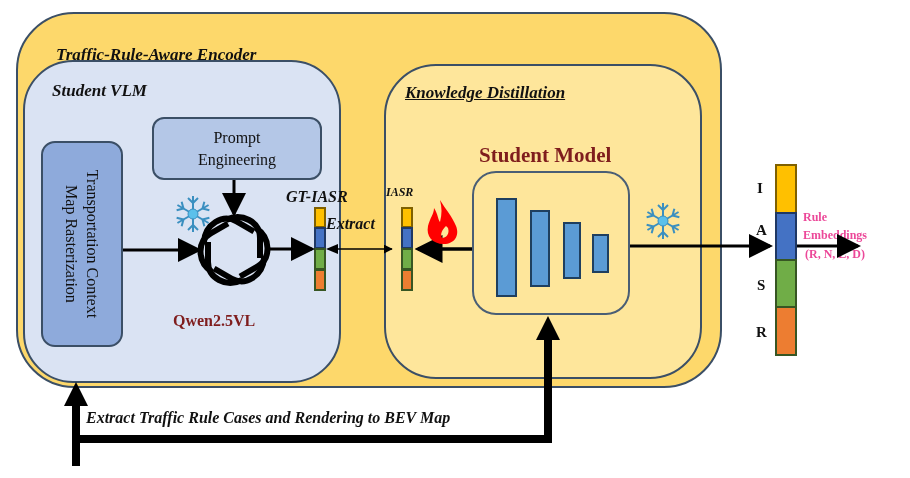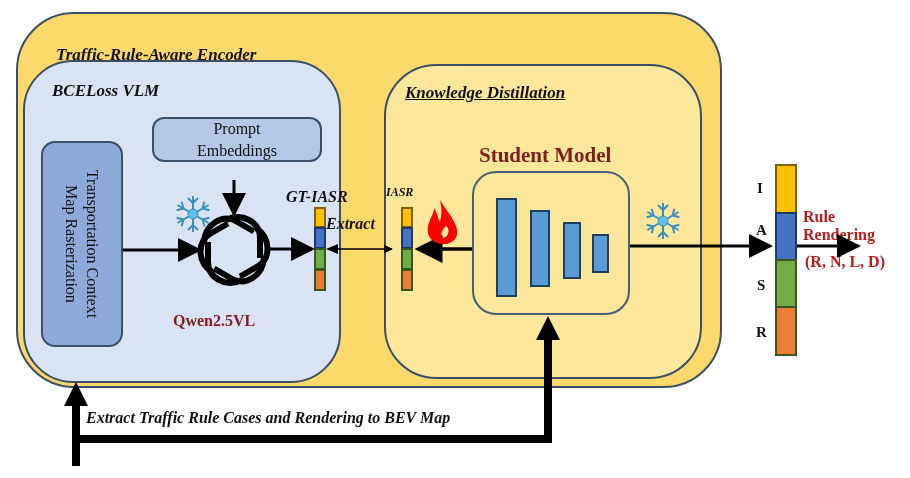--- a/index.html
+++ b/index.html
@@ -2,47 +2,47 @@
 <html><head>
   <meta charset="utf-8">
   <style>
     html, body { margin: 0; padding: 0; background: #ffffff; }
     body { width: 910px; height: 478px; position: relative; overflow: hidden; font-family: "Liberation Serif", serif; }
     .abs { position: absolute; }
     .encoder { left: 16px; top: 12px; width: 706px; height: 376px; background: #fdd86b; border: 2px solid #3b4f66; border-radius: 58px; box-sizing: border-box; }
     .teacher { left: 23px; top: 60px; width: 318px; height: 323px; background: #dae3f3; border: 2px solid #3b4f66; border-radius: 50px; box-sizing: border-box; }
     .kd { left: 384px; top: 64px; width: 318px; height: 315px; background: #fee69b; border: 2px solid #3b4f66; border-radius: 52px; box-sizing: border-box; }
     .label-italic { font-style: italic; font-weight: bold; color: #111; font-size: 17px; white-space: nowrap; }
-    .prompt { left: 152px; top: 117px; width: 170px; height: 45px; background: #b4c7e7; border: 2px solid #3b4f66; border-radius: 12px; box-sizing: border-box; display: flex; flex-direction: column; align-items: center; justify-content: center; font-size: 16px; color: #111; line-height: 22px; }
+    .prompt { left: 152px; top: 117px; width: 170px; height: 63px; background: #b4c7e7; border: 2px solid #3b4f66; border-radius: 12px; box-sizing: border-box; display: flex; flex-direction: column; align-items: center; justify-content: center; font-size: 16px; color: #111; line-height: 22px; }
     .raster { left: 41px; top: 141px; width: 82px; height: 206px; background: #8eaadb; border: 2px solid #3b4f66; border-radius: 14px; box-sizing: border-box; }
     .raster-text { position: absolute; left: 50%; top: 50%; transform: translate(-50%, -50%) rotate(90deg); white-space: nowrap; font-size: 16px; color: #111; line-height: 21px; text-align: center; }
     .student-box { left: 472px; top: 171px; width: 158px; height: 144px; border: 2px solid #4a5e75; border-radius: 24px; box-sizing: border-box; }
     .bold-title { font-weight: bold; color: #7f1d1d; white-space: nowrap; }
     .seg { position: absolute; left: 0; width: 100%; box-sizing: border-box; border: 2px solid #3b4a2a; }
     .vec-small { width: 12px; }
     .layer { position: absolute; background: #5b9bd5; border: 2px solid #1f3f5f; box-sizing: border-box; }
     .rule-letter { font-weight: bold; font-size: 15px; color: #111; }
-    .emb-text { font-weight: bold; font-size: 16px; color: #b91c1c; line-height: 18px; white-space: nowrap; }
+    .emb-text { font-weight: bold; font-size: 12px; color: #ec4899; line-height: 18px; white-space: nowrap; }
     svg.overlay { position: absolute; left: 0; top: 0; }
   </style>
 </head>
 <body>
 
 <div class="abs encoder"></div>
 <div class="abs label-italic" style="left:56px; top:29px;margin-top:16px;">Traffic-Rule-Aware Encoder</div>
 
 <div class="abs teacher"></div>
-<div class="abs label-italic" style="left:52px; top:81px;">BCELoss VLM</div>
+<div class="abs label-italic" style="left:52px; top:81px;">Student VLM</div>
 
 <div class="abs kd"></div>
 <div class="abs label-italic" style="left:405px; top:83px;text-decoration:underline;">Knowledge Distillation</div>
 
 <div class="abs prompt">
   <span>Prompt</span>
-  <span>Embeddings</span>
+  <span>Engineering</span>
 </div>
 
 <div class="abs raster">
   <div class="raster-text">
     <div>Transportation Context</div>
     <div>Map Rasterization</div>
   </div>
 </div>
 
 <div class="abs bold-title" style="left:173px; top:312px; font-size:16px;">Qwen2.5VL</div>
@@ -81,23 +81,23 @@
   <div class="seg" style="top:95px; height:49px; background:#70ad47; border-color:#375623;"></div>
   <div class="seg" style="top:142px; height:50px; background:#ed7d31; border-color:#375623;"></div>
 </div>
 <div class="abs rule-letter" style="left:757px; top:180px;">I</div>
 <div class="abs rule-letter" style="left:756px; top:222px;">A</div>
 <div class="abs rule-letter" style="left:757px; top:277px;">S</div>
 <div class="abs rule-letter" style="left:756px; top:324px;">R</div>
 
 <div class="abs emb-text" style="left:803px; top:208px;">
   <div>Rule</div>
-  <div>Rendering</div>
+  <div>Embeddings</div>
 </div>
-<div class="abs emb-text" style="left:805px; top:253px;">(R, N, L, D)</div>
+<div class="abs emb-text" style="left:805px; top:245px;">(R, N, L, D)</div>
 
 <div class="abs label-italic" style="left:86px; top:409px; font-size:16px;">Extract Traffic Rule Cases and Rendering to BEV Map</div>
 
 <svg class="overlay" width="910" height="478" viewBox="0 0 910 478">
   <defs>
     <marker id="ah" markerWidth="8" markerHeight="8" refX="7" refY="4" orient="auto" markerUnits="strokeWidth">
       <path d="M0,0 L8,4 L0,8 z" fill="#000"></path>
     </marker>
     <marker id="ahs" markerWidth="6" markerHeight="6" refX="5.5" refY="3" orient="auto" markerUnits="strokeWidth">
       <path d="M0,0 L6,3 L0,6 z" fill="#000"></path>

